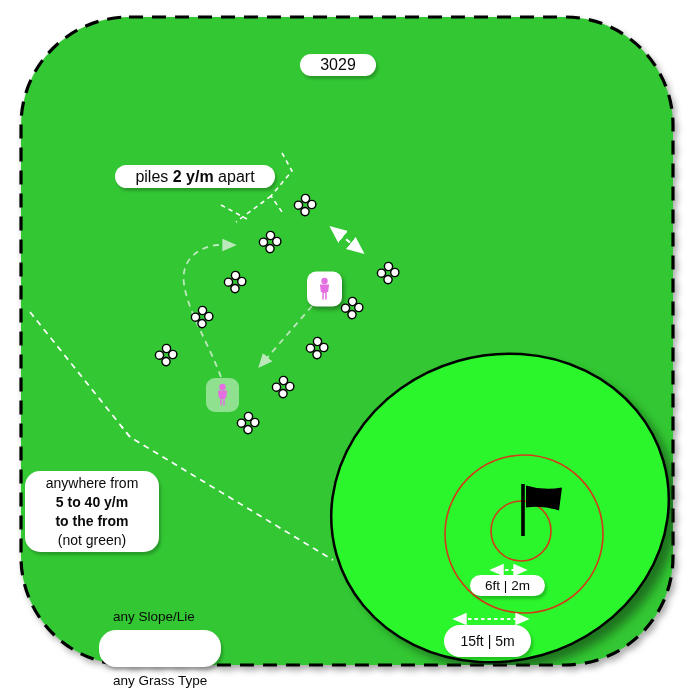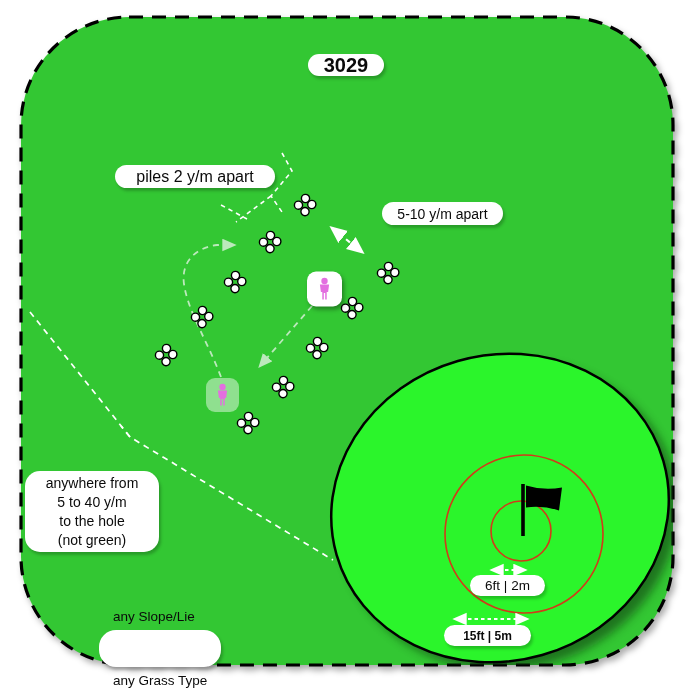--- a/index.html
+++ b/index.html
@@ -3,28 +3,28 @@
 <meta charset="utf-8">
 <style>
   html,body{margin:0;padding:0;background:#fff;}
   .stage{position:relative;width:691px;height:691px;background:#fff;overflow:hidden;
          font-family:"Liberation Sans",sans-serif;}
   .stage svg{position:absolute;left:0;top:0;}
   .pill{position:absolute;background:#fff;border-radius:999px;display:flex;
         align-items:center;justify-content:center;color:#0a0a0a;
         box-shadow:2px 3px 3px rgba(0,0,0,0.22);}
   .pill span{white-space:pre;}
-  .b{font-weight:400;}
-  .badge{left:308px;top:54px;width:76px;height:22px;font-size:20px;font-weight:700;}
+  .b{font-weight:700;}
+  .badge{left:300px;top:54px;width:76px;height:22px;font-size:16px;font-weight:400;}
   .piles{left:115px;top:165px;width:160px;height:23px;font-size:16px;}
   .rowgap{left:382px;top:202px;width:121px;height:23px;font-size:14px;}
   .note{left:25px;top:471px;width:134px;height:81px;border-radius:15px;
         flex-direction:column;font-size:14px;line-height:19px;}
   .ring6{left:470px;top:575px;width:75px;height:21px;font-size:13.5px;align-items:center;}
-  .ring15{left:444px;top:625px;width:87px;height:21px;font-size:12px;font-weight:bold;}
+  .ring15{left:444px;top:625px;width:87px;height:32px;font-size:14px;}
   .cond{left:99px;top:630px;width:122px;height:37px;border-radius:17px;
         flex-direction:column;align-items:flex-start;padding-left:14px;
         font-size:13.5px;line-height:17px;box-sizing:border-box;gap:47px;}
   .shadowed{filter:drop-shadow(3px 4px 3px rgba(0,0,0,0.32));}
   .softshadow{filter:drop-shadow(2px 3px 2px rgba(0,0,0,0.35));}
 </style>
 </head>
 <body>
 
 <div class="stage">
@@ -117,28 +117,25 @@
   <div class="pill badge">
     <span>3029</span>
   </div>
 
   <div class="pill piles">
     <span>piles </span>
       <span class="b">2 y/m</span>
       <span> apart</span>
   </div>
 
-  <div class="pill rowgap">
-    <span>5-10 y/m apart</span>
-  </div>
 
   <div class="pill note">
     <span>anywhere from</span>
     <span class="b">5 to 40 y/m</span>
-    <span class="b">to the hole</span>
+    <span class="b">to the from</span>
     <span>(not green)</span>
   </div>
 
   <div class="pill ring6">
     <span>6ft | 2m</span>
   </div>
 
   <div class="pill ring15">
     <span>15ft | 5m</span>
   </div>

